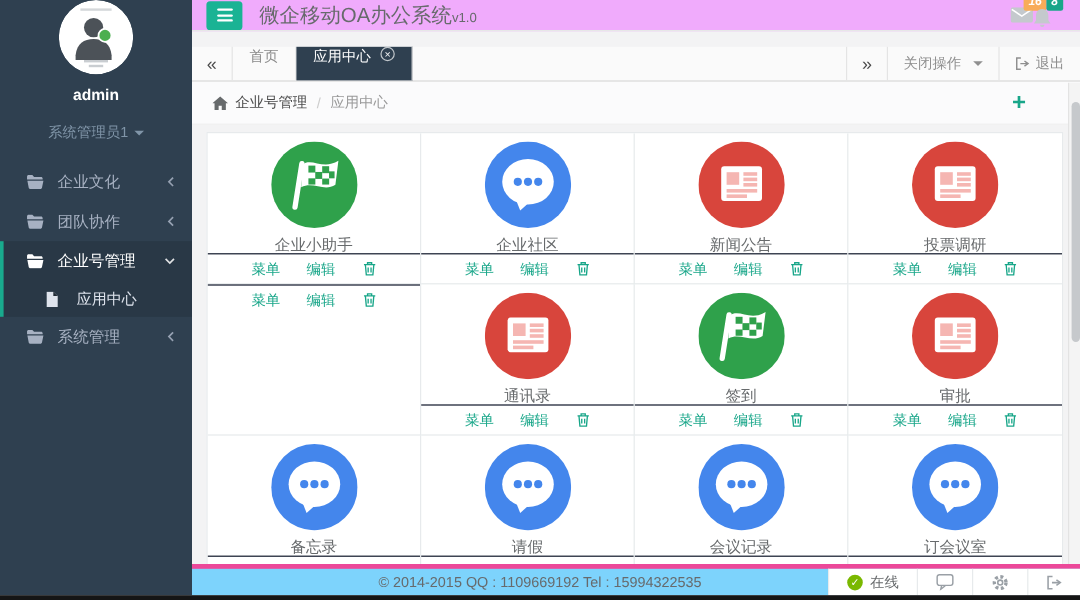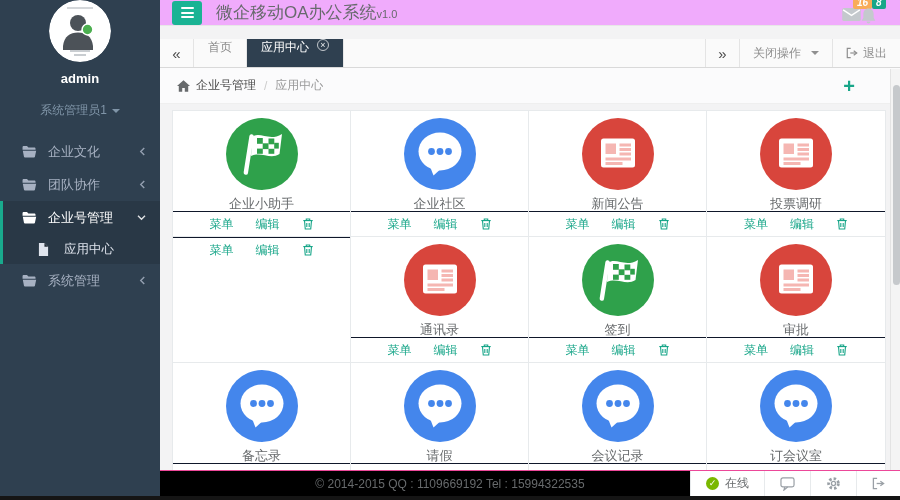--- a/index.html
+++ b/index.html
@@ -56,21 +56,21 @@
   .app-cell { border-right:1px solid #e7eaec; border-bottom:1px solid #e7eaec; }
   .app-cell:nth-child(4n) { border-right:none; }
   .app-top { height:100px; display:flex; flex-direction:column; align-items:center; padding-top:7px; cursor:pointer; }
   .big-icon { width:72px; height:72px; display:block; }
   .app-label { margin-top:5px; font-size:13px; color:#676a6c; }
   .app-actions { height:25px; border-top:1px solid #0f172a; display:flex; align-items:center; justify-content:center; gap:22px; }
   .app-action { font-size:12px; color:#18a689; text-decoration:none; cursor:pointer; }
   .trash-btn { display:inline-flex; align-items:center; cursor:pointer; }
 
   
-  .footerbar { position:absolute; left:160px; top:470px; width:740px; height:26px; background:#000000; border-top:1px solid #ec4899; display:flex; align-items:stretch; z-index:6; }
+  .footerbar { position:absolute; left:160px; top:470px; width:740px; height:26px; background:#7dd3fc; border-top:4px solid #ec4899; display:flex; align-items:stretch; z-index:6; }
   .copyright { position:absolute; left:0; right:160px; top:0; height:100%; display:flex; align-items:center; justify-content:center; font-size:12px; color:#676a6c; }
   .footer-tools { margin-left:auto; display:flex; align-items:stretch; position:relative; z-index:1; background:#fff; }
   .ftool { padding:0 15px; display:flex; align-items:center; gap:6px; color:#676a6c; font-size:12px; border-left:1px solid #e7eaec; cursor:pointer; }
   .online-dot { width:13px; height:13px; border-radius:50%; background:#7ab800; color:#fff; font-size:9px; line-height:13px; text-align:center; display:inline-block; }
 
   
   .scrollbar { position:absolute; left:890px; top:69px; width:10px; height:401px; background:#f4f4f4; border-left:1px solid #e3e3e3; z-index:5; }
   .scroll-thumb { position:absolute; left:1.5px; top:16px; width:7px; height:200px; background:#c6c9cc; border-radius:4px; cursor:pointer; }
   .bottombar { position:absolute; left:0; top:496px; width:900px; height:4px; background:#151515; z-index:9; }
 </style>

